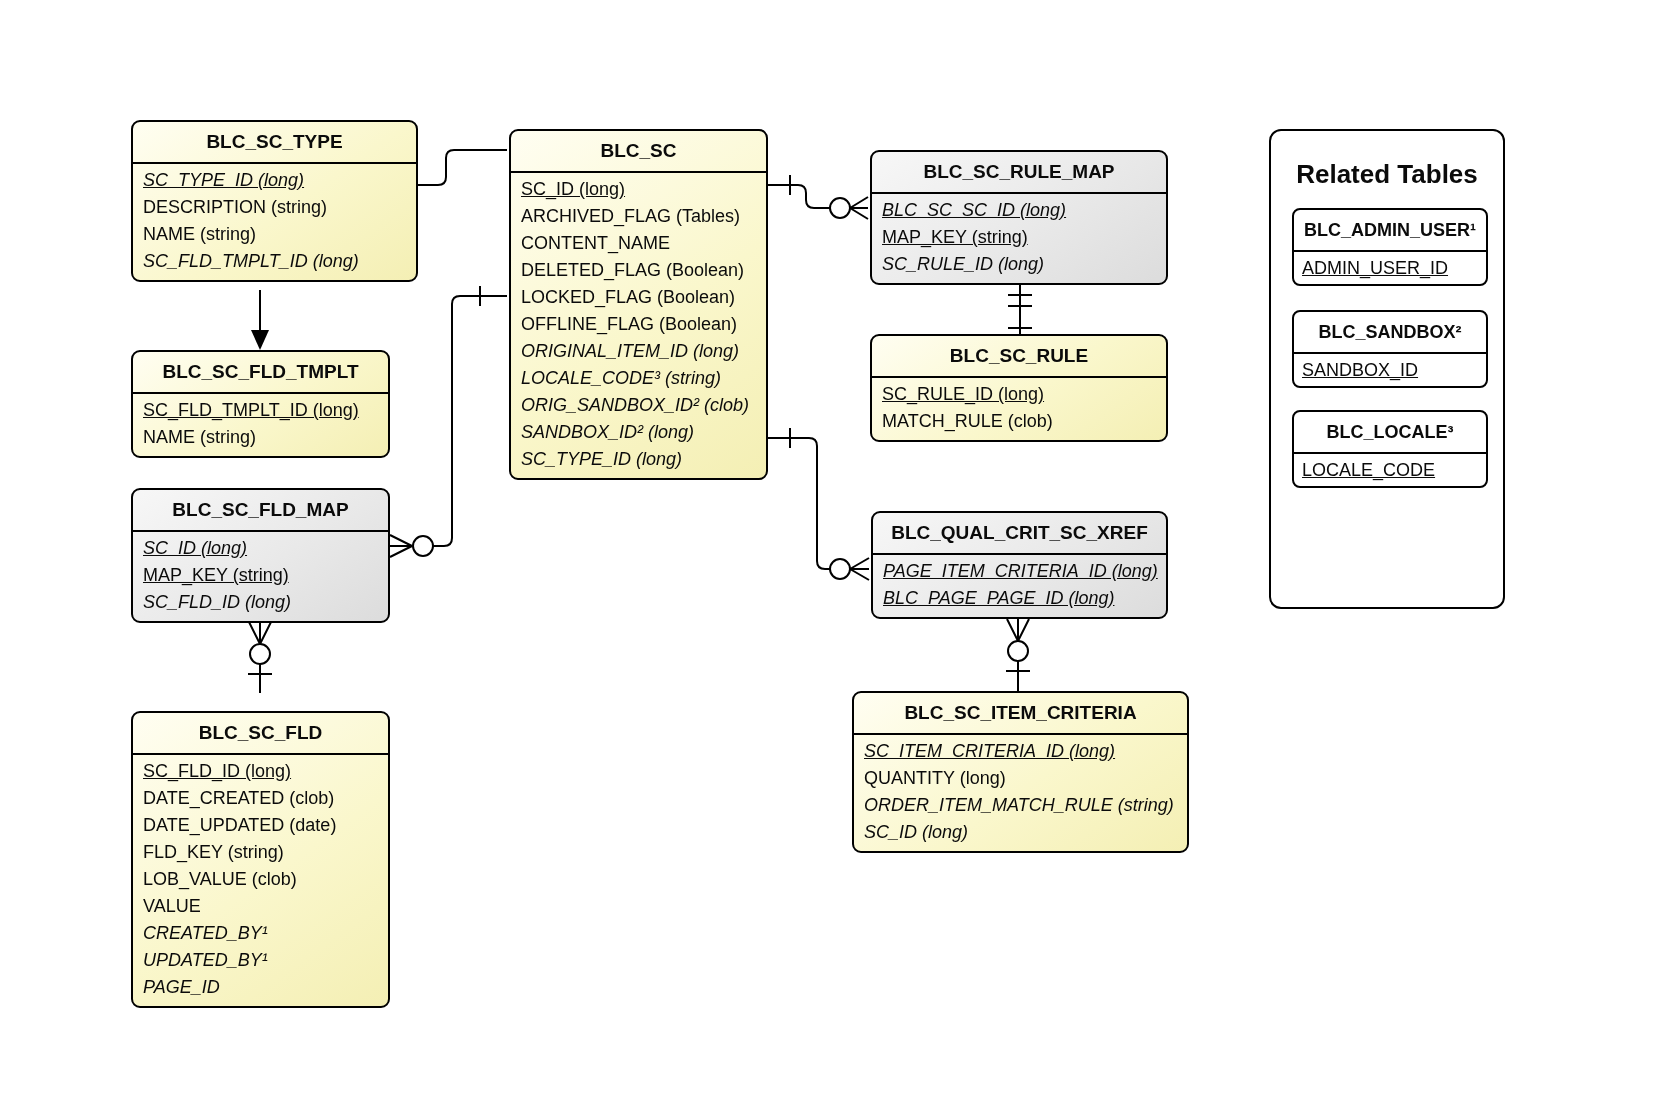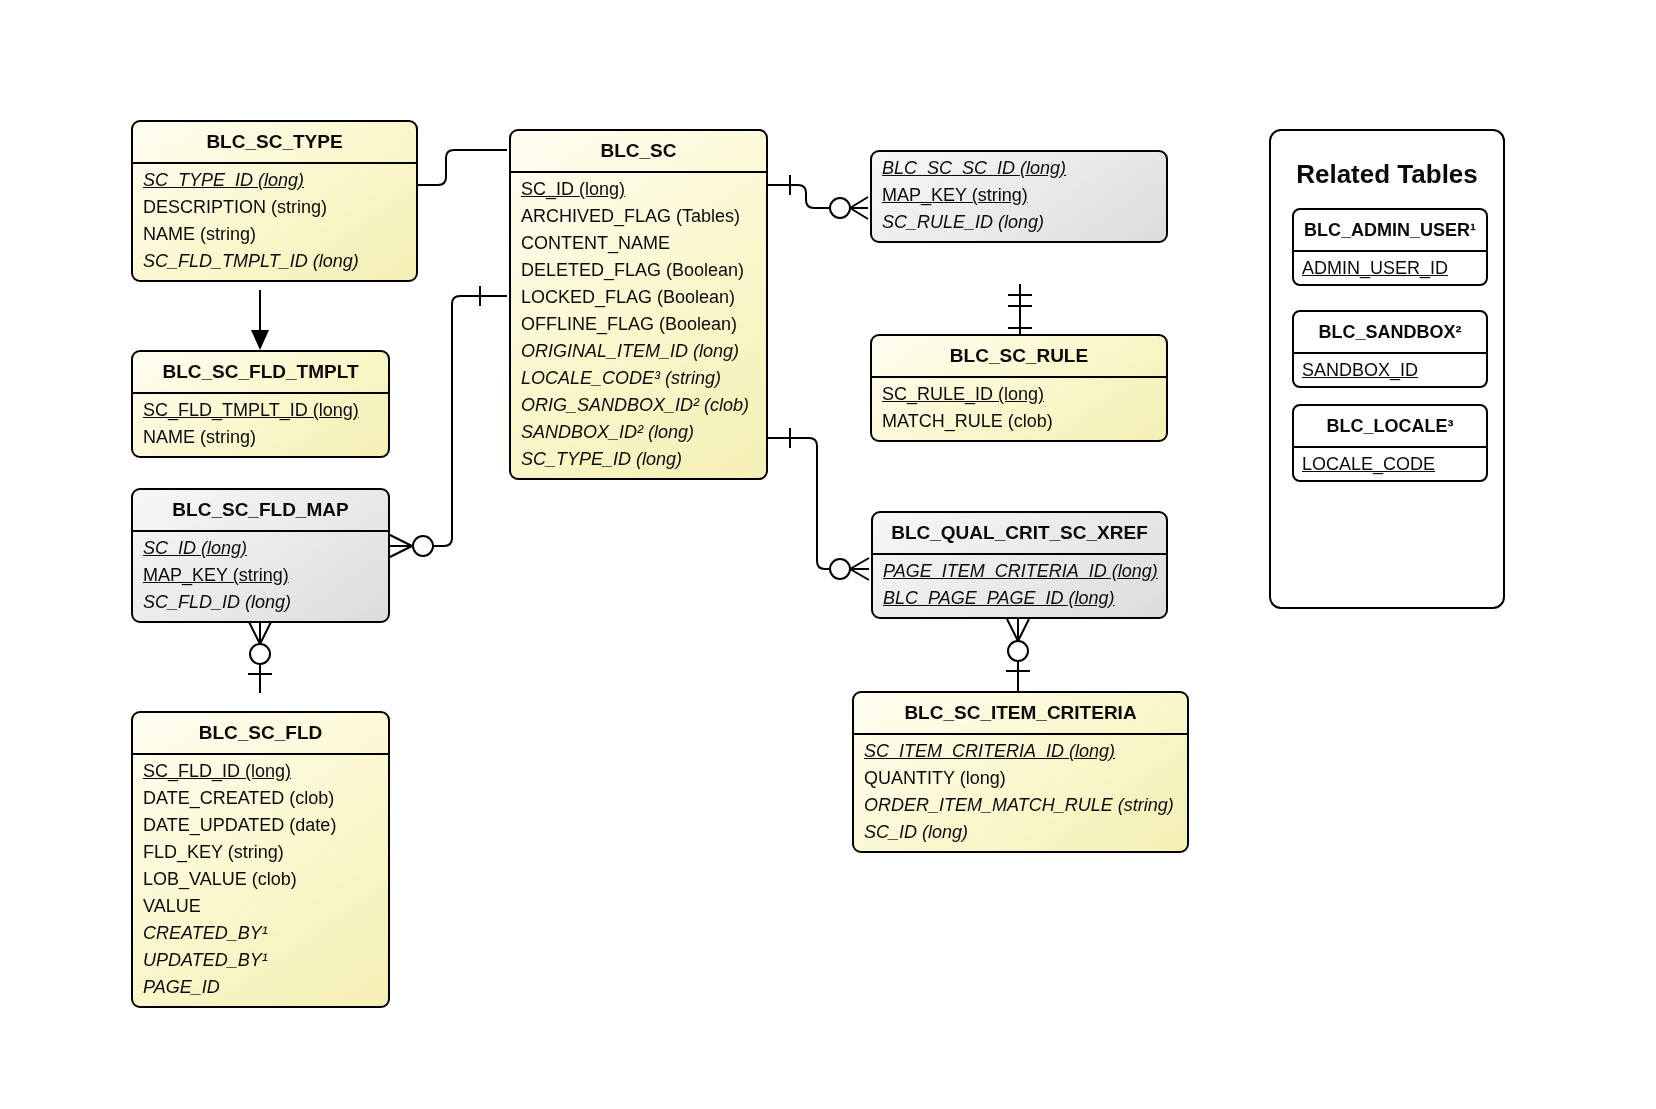--- a/index.html
+++ b/index.html
@@ -115,20 +115,21 @@
         <div class="field">OFFLINE_FLAG (Boolean)</div>
         <div class="field fk">ORIGINAL_ITEM_ID (long)</div>
         <div class="field fk">LOCALE_CODE³ (string)</div>
         <div class="field fk">ORIG_SANDBOX_ID² (clob)</div>
         <div class="field fk">SANDBOX_ID² (long)</div>
         <div class="field fk">SC_TYPE_ID (long)</div>
       </div>
     </div>
 
   <div class="entity gray" style="left:870px;top:150px;width:298px">
+      <div class="entity-header">BLC_SC_RULE_MAP</div>
       <div class="entity-body">
         <div class="field pk fk">BLC_SC_SC_ID (long)</div>
         <div class="field pk">MAP_KEY (string)</div>
         <div class="field fk">SC_RULE_ID (long)</div>
       </div>
     </div>
 
   <div class="entity yellow" style="left:870px;top:334px;width:298px">
       <div class="entity-header">BLC_SC_RULE</div>
       <div class="entity-body">
@@ -197,21 +198,21 @@
         </div>
       </div>
 
     <div class="entity mini white" style="left:21px;top:77px;width:196px">
         <div class="entity-header">BLC_ADMIN_USER¹</div>
         <div class="entity-body">
           <div class="field pk">ADMIN_USER_ID</div>
         </div>
       </div>
 
-    <div class="entity mini white" style="left:21px;top:273px;width:196px">
+    <div class="entity mini white" style="left:21px;top:279px;width:196px">
         <div class="entity-header">BLC_LOCALE³</div>
         <div class="entity-body">
           <div class="field pk">LOCALE_CODE</div>
         </div>
       </div>
   </div>
 
 </div>
 
 </body></html>

